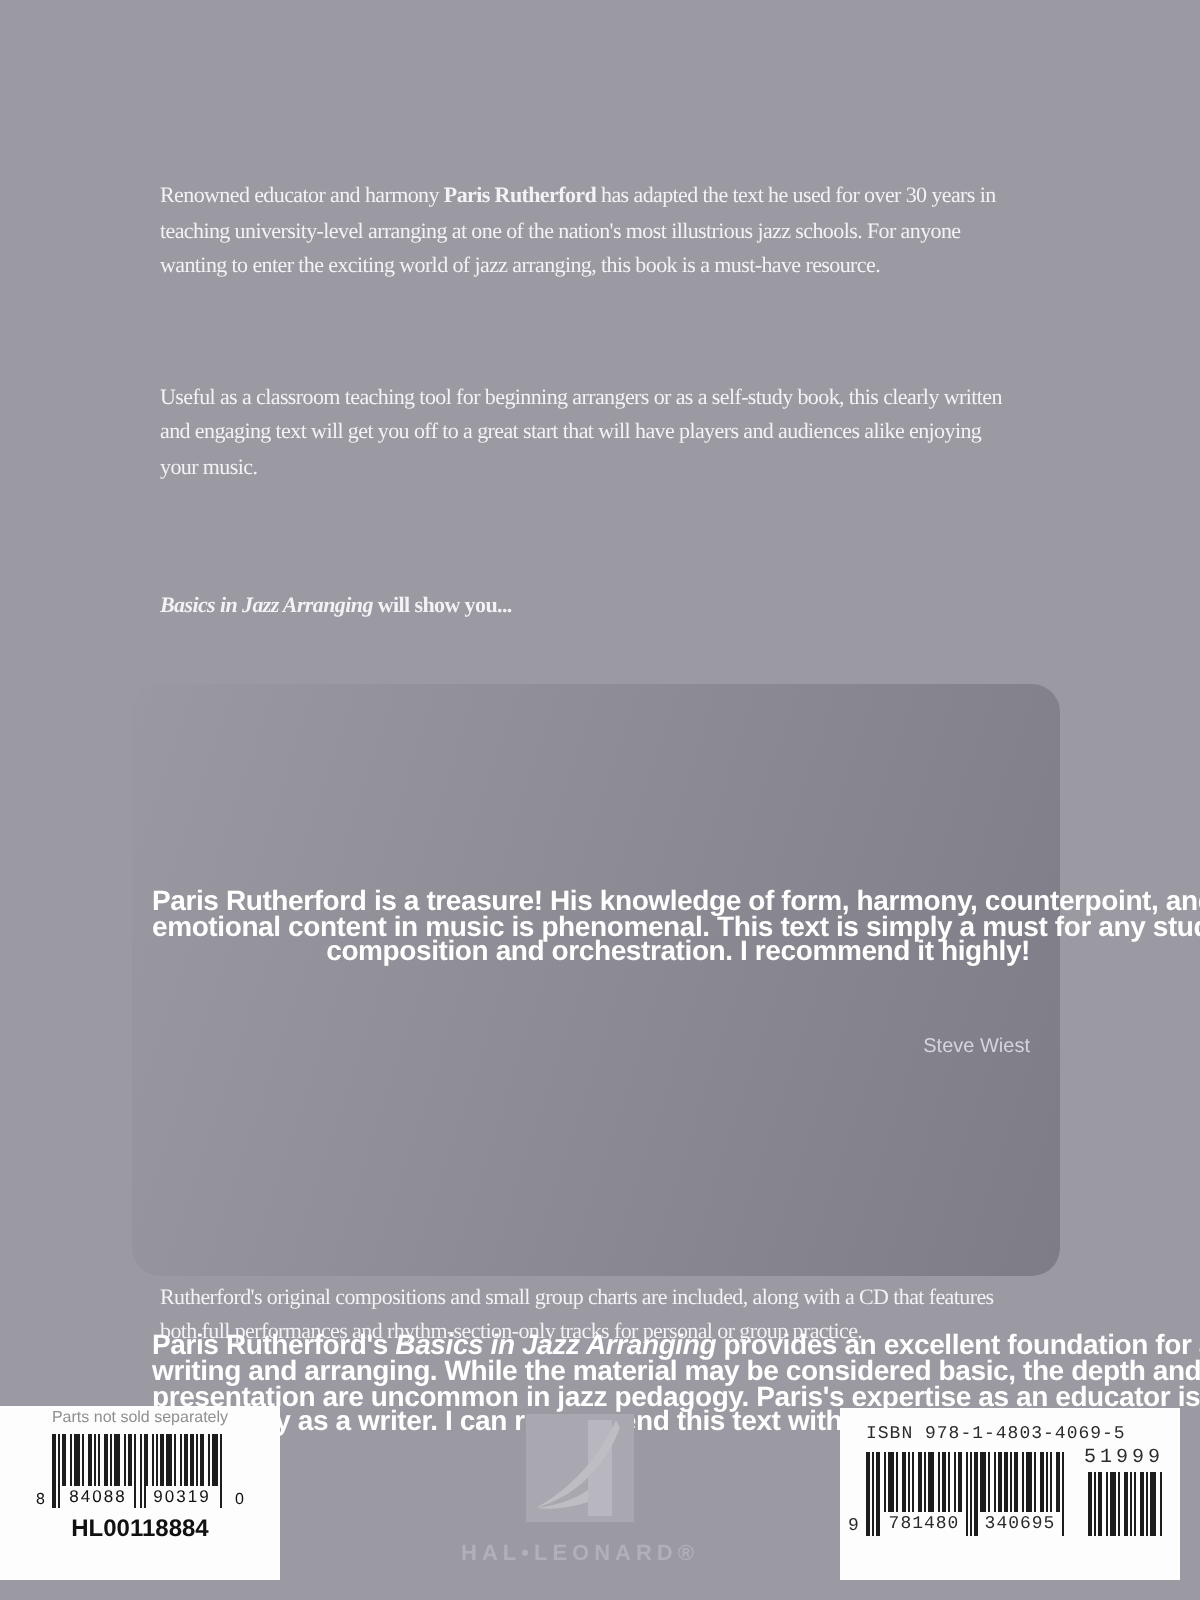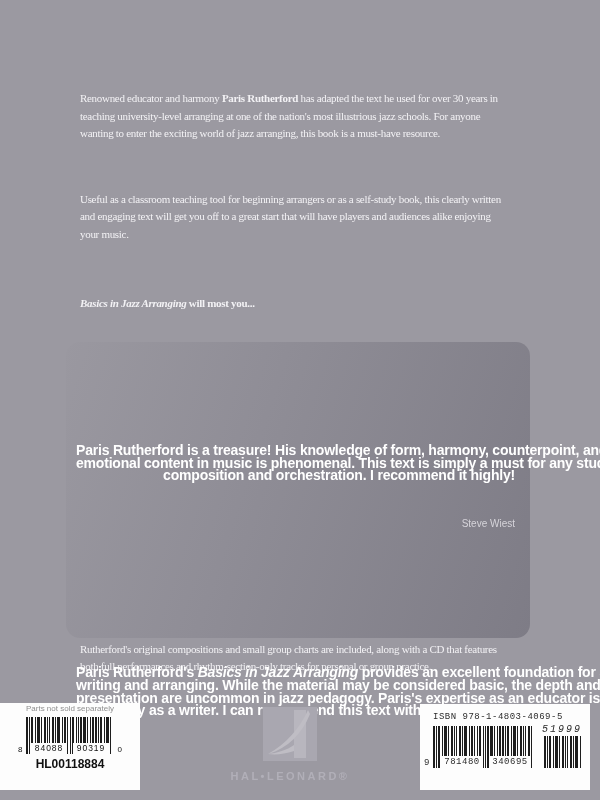--- a/index.html
+++ b/index.html
@@ -74,36 +74,36 @@
     background:#fdfdfd; color:#2b2b2b;
     font-family:"Liberation Mono","DejaVu Sans Mono",monospace;
   }
   .isbn { margin:8px 0 0 13px; font-size:9px; letter-spacing:0.5px; white-space:nowrap; }
   .eanwrap { position:relative; margin-top:2px; height:47px; }
   .eanwrap .d9 { position:absolute; left:4px; bottom:3px; font-size:9px; }
   .eanbars { position:absolute; left:13px; top:2px; width:102px; bottom:3px; }
   .eanwrap .chip { bottom:3px; height:12px; font-size:9px; letter-spacing:0.5px; line-height:12px; background:#fdfdfd; }
   .eanwrap .c1 { left:21px; width:42px; }
   .eanwrap .c2 { left:69px; width:42px; }
-  .addon-digits { position:absolute; left:120px; top:0; width:44px; text-align:center; font-size:10px; letter-spacing:2px;font-style:italic; }
+  .addon-digits { position:absolute; left:120px; top:0; width:44px; text-align:center; font-size:10px; letter-spacing:2px; }
   .addon-bars { position:absolute; left:124px; top:12px; width:38px; bottom:3px; }
 </style>
 </head>
 <body>
 
 <div class="page">
 
   <section class="intro">
     <p><span>Renowned educator and harmony </span><strong>Paris Rutherford</strong><span> has adapted the text he used for over 30 years in
 teaching university-level arranging at one of the nation's most illustrious jazz schools. For anyone
 wanting to enter the exciting world of jazz arranging, this book is a must-have resource.</span></p>
     <p>Useful as a classroom teaching tool for beginning arrangers or as a self-study book, this clearly written
 and engaging text will get you off to a great start that will have players and audiences alike enjoying
 your music.</p>
-    <p class="list-head"><em>Basics in Jazz Arranging</em><span> will most you...</span></p>
+    <p class="list-head"><em>Basics in Jazz Arranging</em><span> will show you...</span></p>
     <div>
       <div class="li">... how to find the right song</div>
       <div class="li">... how to adapt that song to the jazz style</div>
       <div class="li">... how to set up your first small-group charts</div>
       <div class="li">... how to write for brass and woodwinds</div>
     </div>
     <p class="p3">Rutherford's original compositions and small group charts are included, along with a CD that features
 both full performances and rhythm-section-only tracks for personal or group practice.</p>
   </section>
 

